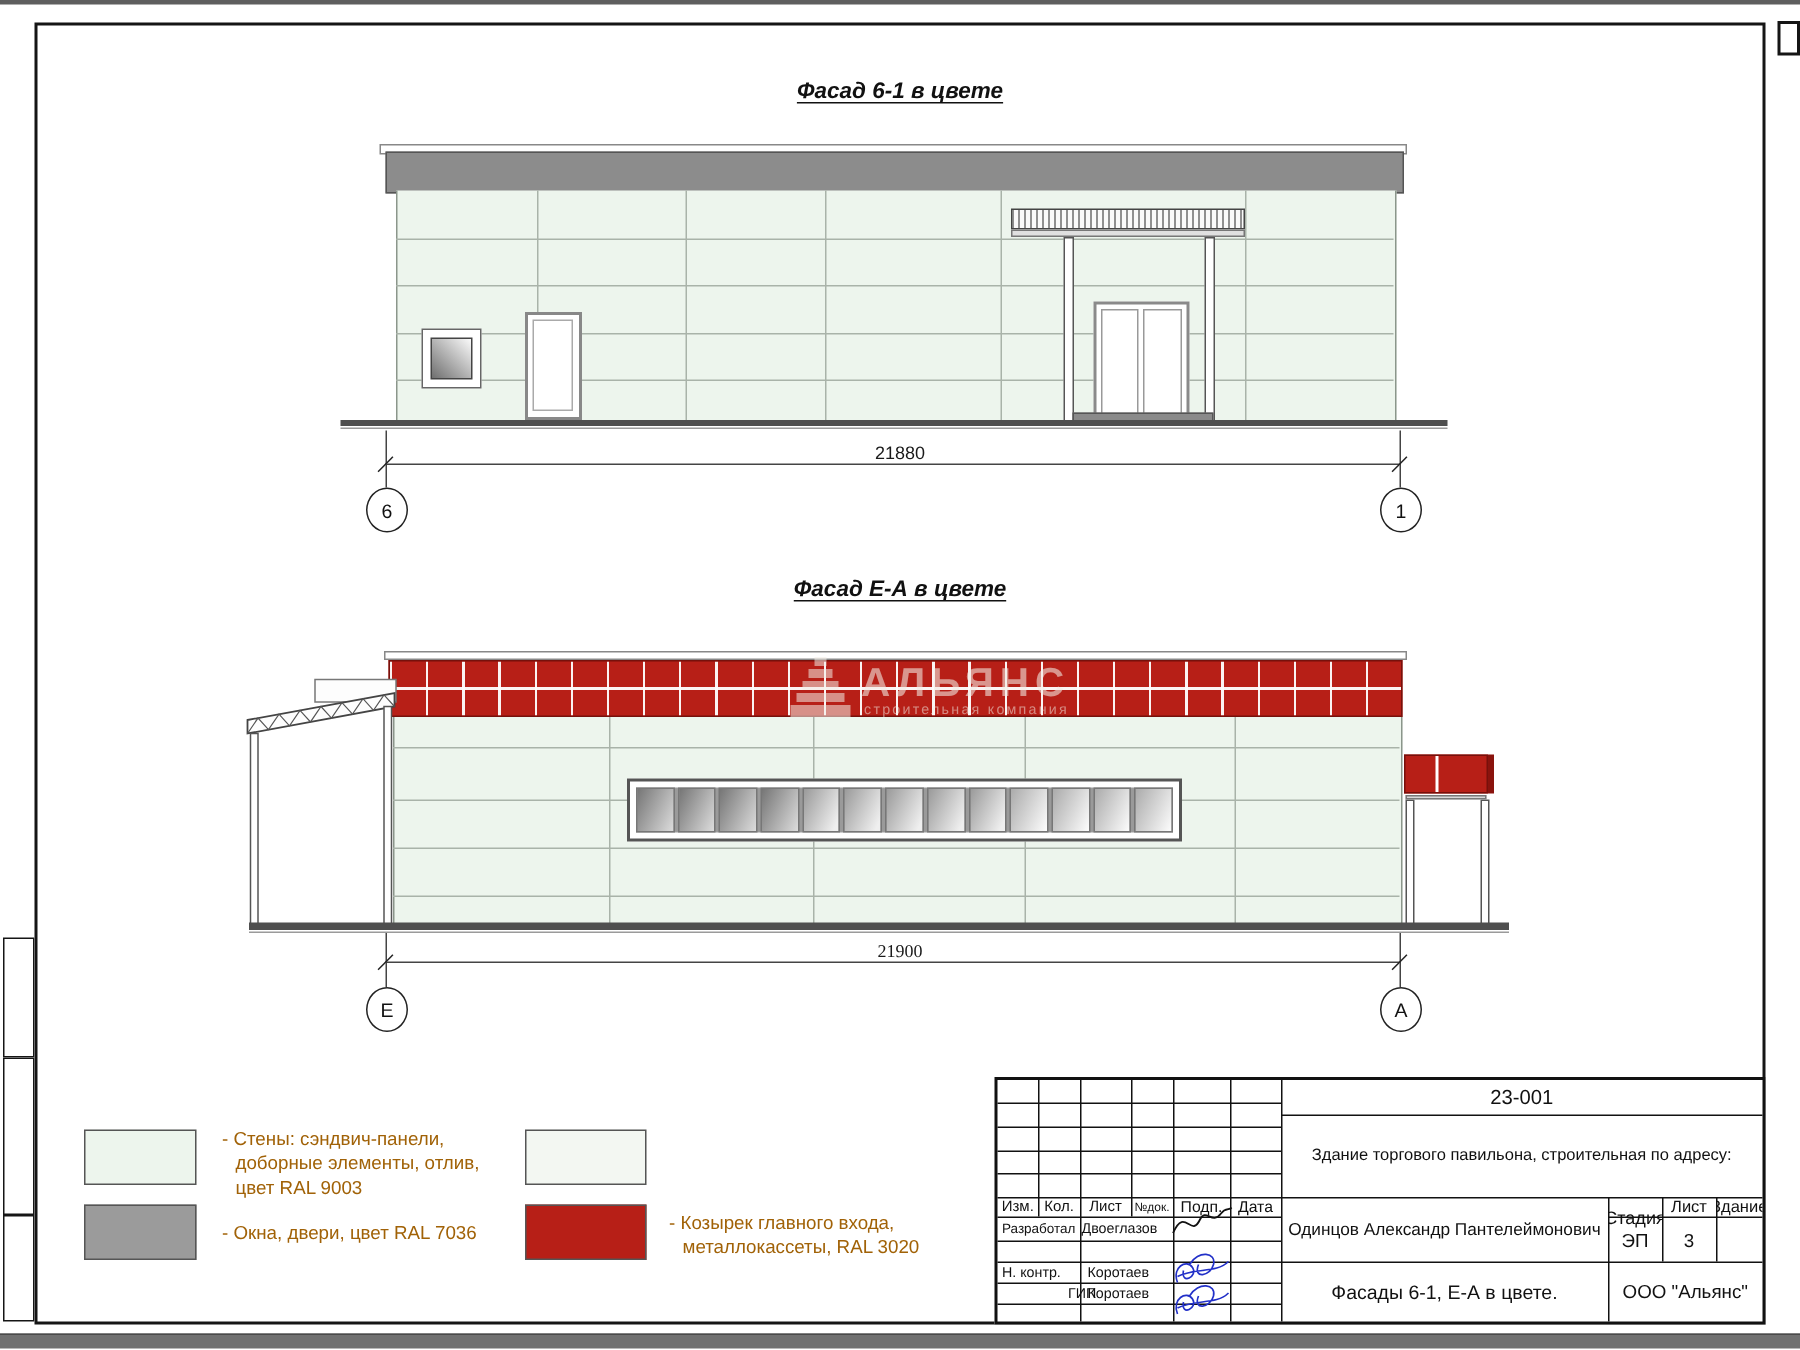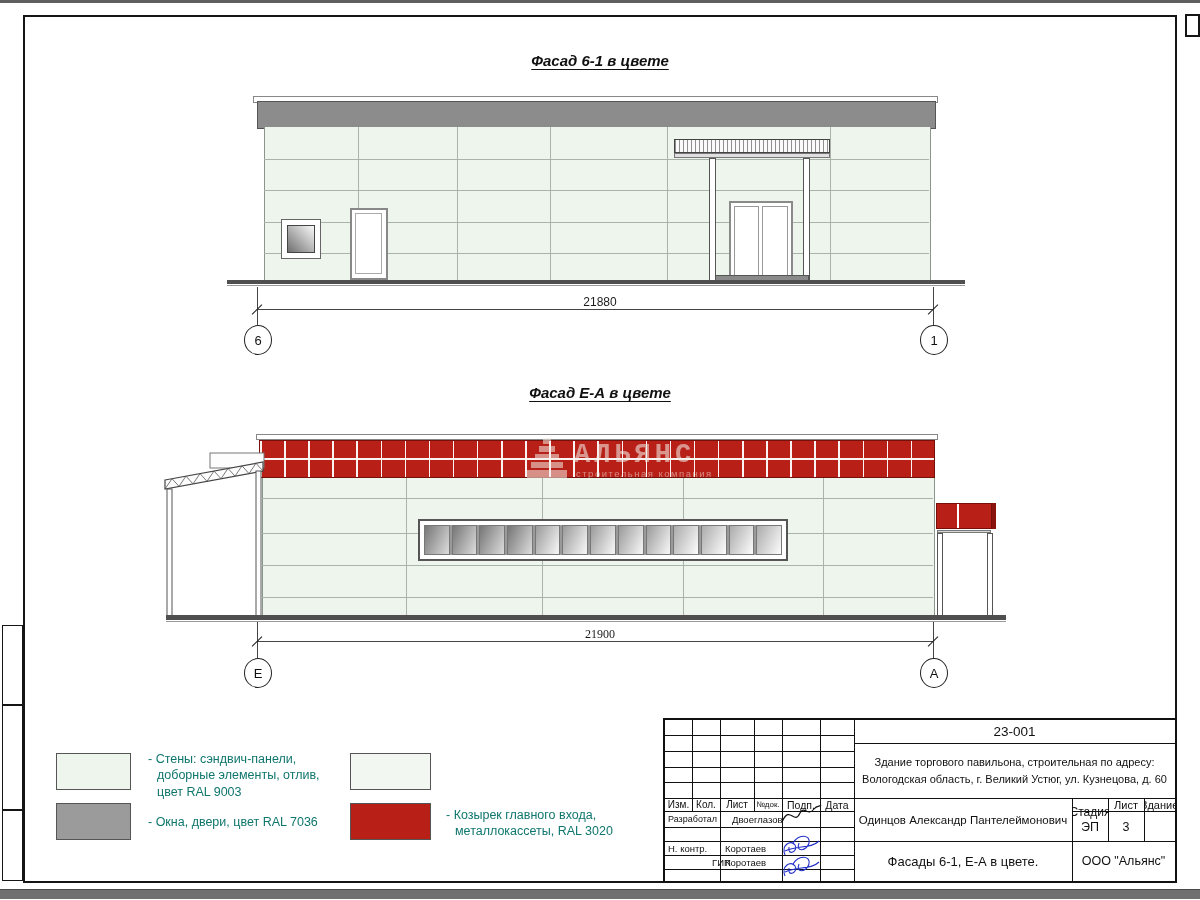--- a/index.html
+++ b/index.html
@@ -15,23 +15,23 @@
   .hatch{background:repeating-linear-gradient(90deg,#909090 0 1px,#fafafa 1px 4px);border:1px solid #444;}
   .post{background:#fff;border:1px solid #555;}
   .redgrid{background-image:
       repeating-linear-gradient(90deg,rgba(255,255,255,.95) 0 1.5px,rgba(255,255,255,0) 1.5px 24.1px),
       repeating-linear-gradient(180deg,rgba(255,255,255,0) 0 17px,rgba(255,255,255,.95) 17px 19px,rgba(255,255,255,0) 19px 38px);
       border:1px solid #77100b;}
   .panes{display:flex;gap:2px;background:#9a9a9a;}
   .pane{flex:1;border:1px solid #777;background:linear-gradient(115deg,#9a9a9a 0%,#efefef 90%);}
   .panes .pane:nth-child(-n+4){background:linear-gradient(115deg,#767676,#dcdcdc);}
   .panes .pane:nth-child(n+10){background:linear-gradient(115deg,#ababab,#fdfdfd);}
-  .wm-name{font-size:27px;font-weight:700;letter-spacing:4px;color:rgba(242,236,229,.58);font-family:Liberation Mono, monospace;}
+  .wm-name{font-size:27px;font-weight:700;letter-spacing:4px;color:rgba(242,236,229,.58);}
   .wm-sub{font-size:9.5px;letter-spacing:1.5px;color:rgba(242,236,229,.52);}
-  .legend-label{font-size:12.5px;line-height:1.3;color:#0f766e;white-space:pre-line;padding-left:9px;text-indent:-9px;}
+  .legend-label{font-size:12.5px;line-height:1.3;color:#a16207;white-space:pre-line;padding-left:9px;text-indent:-9px;}
   .swatch{border:1px solid #555;}
   #tb{position:absolute;left:663px;top:718px;width:514px;height:165px;border:2px solid #111;box-sizing:border-box;background:#fff;}
   .tb-v{position:absolute;width:1px;background:#111;}
   .tb-h{position:absolute;height:1px;background:#111;}
   .tb-t{position:absolute;display:flex;align-items:center;justify-content:center;text-align:center;color:#111;overflow:hidden;}
   .tb-t.l{justify-content:flex-start;text-align:left;padding-left:3px;}
   .frame{border:2px solid #151515;box-sizing:border-box;}
 </style>
 </head>
 <body>
@@ -210,40 +210,39 @@
     <div class="tb-h" style="left:189px;top:23px;width:321px;"></div>
 
     <div class="tb-t" style="left:0;top:78px;width:27px;height:13px;font-size:10px;">Изм.</div>
     <div class="tb-t" style="left:27px;top:78px;width:28px;height:13px;font-size:10px;">Кол.</div>
     <div class="tb-t" style="left:55px;top:78px;width:34px;height:13px;font-size:10px;">Лист</div>
     <div class="tb-t" style="left:89px;top:78px;width:28px;height:13px;font-size:8px;">№док.</div>
     <div class="tb-t" style="left:117px;top:78px;width:38px;height:13px;font-size:10.5px;">Подп.</div>
     <div class="tb-t" style="left:155px;top:78px;width:34px;height:13px;font-size:10.5px;">Дата</div>
 
     <div class="tb-t l" style="left:0;top:91px;width:55px;height:16px;font-size:9px;">Разработал</div>
-    <div class="tb-t l" style="left:64px;top:91px;width:60px;height:16px;font-size:9.5px;">Двоеглазов</div>
+    <div class="tb-t l" style="left:53px;top:91px;width:60px;height:16px;font-size:9.5px;">Двоеглазов</div>
     <div class="tb-t l" style="left:0;top:121px;width:55px;height:14px;font-size:9.5px;">Н. контр.</div>
     <div class="tb-t l" style="left:57px;top:121px;width:60px;height:14px;font-size:9.5px;">Коротаев</div>
     <div class="tb-t l" style="left:0;top:135px;width:55px;height:14px;font-size:9.5px;margin-left:44px;">ГИП</div>
     <div class="tb-t l" style="left:57px;top:135px;width:60px;height:14px;font-size:9.5px;">Коротаев</div>
 
     <svg class="a" style="left:115px;top:80px;" width="42" height="28" viewBox="0 0 42 28">
       <path d="M2,22 C10,4 14,26 20,13 C24,5 28,17 34,9 C37,5 40,7 41,5" fill="none" stroke="#111" stroke-width="1.2"></path>
     </svg>
     <svg class="a" style="left:114px;top:113px;" width="42" height="26" viewBox="0 0 42 26">
       <path d="M6,22 C2,12 12,6 16,12 C20,18 8,24 10,14 M14,10 C20,0 32,2 30,10 C28,18 16,20 20,10 M6,18 C18,12 32,16 40,8" fill="none" stroke="#2230c8" stroke-width="1.1"></path>
     </svg>
     <svg class="a" style="left:114px;top:134px;" width="42" height="26" viewBox="0 0 42 26">
       <path d="M6,22 C2,12 12,6 16,12 C20,18 8,24 10,14 M14,10 C20,0 32,2 30,10 C28,18 16,20 20,10 M6,18 C18,12 32,16 40,8" fill="none" stroke="#2230c8" stroke-width="1.1"></path>
     </svg>
 
     <div class="tb-t" style="left:189px;top:0;width:321px;height:23px;font-size:13.5px;">23-001</div>
     <div class="tb-t" style="left:192px;top:23px;width:315px;height:55px;font-size:11px;flex-direction:column;line-height:1.5;">
       <span>Здание торгового павильона, строительная по адресу:</span>
-      <span>Вологодская область, г. Великий Устюг, ул. Кузнецова, д. 60</span>
     </div>
     <div class="tb-t" style="left:189px;top:78px;width:218px;height:43px;font-size:11.5px;">Одинцов Александр Пантелеймонович</div>
     <div class="tb-t" style="left:189px;top:121px;width:218px;height:40px;font-size:13px;">Фасады 6-1, Е-А в цвете.</div>
     <div class="tb-t" style="left:407px;top:78px;width:36px;height:28px;font-size:12px;">Стадия</div>
     <div class="tb-t" style="left:443px;top:78px;width:36px;height:14px;font-size:11px;">Лист</div>
     <div class="tb-t" style="left:479px;top:78px;width:31px;height:14px;font-size:11px;">Здание</div>
     <div class="tb-t" style="left:407px;top:92px;width:36px;height:29px;font-size:12.5px;">ЭП</div>
     <div class="tb-t" style="left:443px;top:92px;width:36px;height:29px;font-size:12.5px;">3</div>
     <div class="tb-t" style="left:479px;top:92px;width:31px;height:29px;font-size:12.5px;"></div>
     <div class="tb-t" style="left:407px;top:121px;width:103px;height:40px;font-size:12.5px;">ООО "Альянс"</div>

